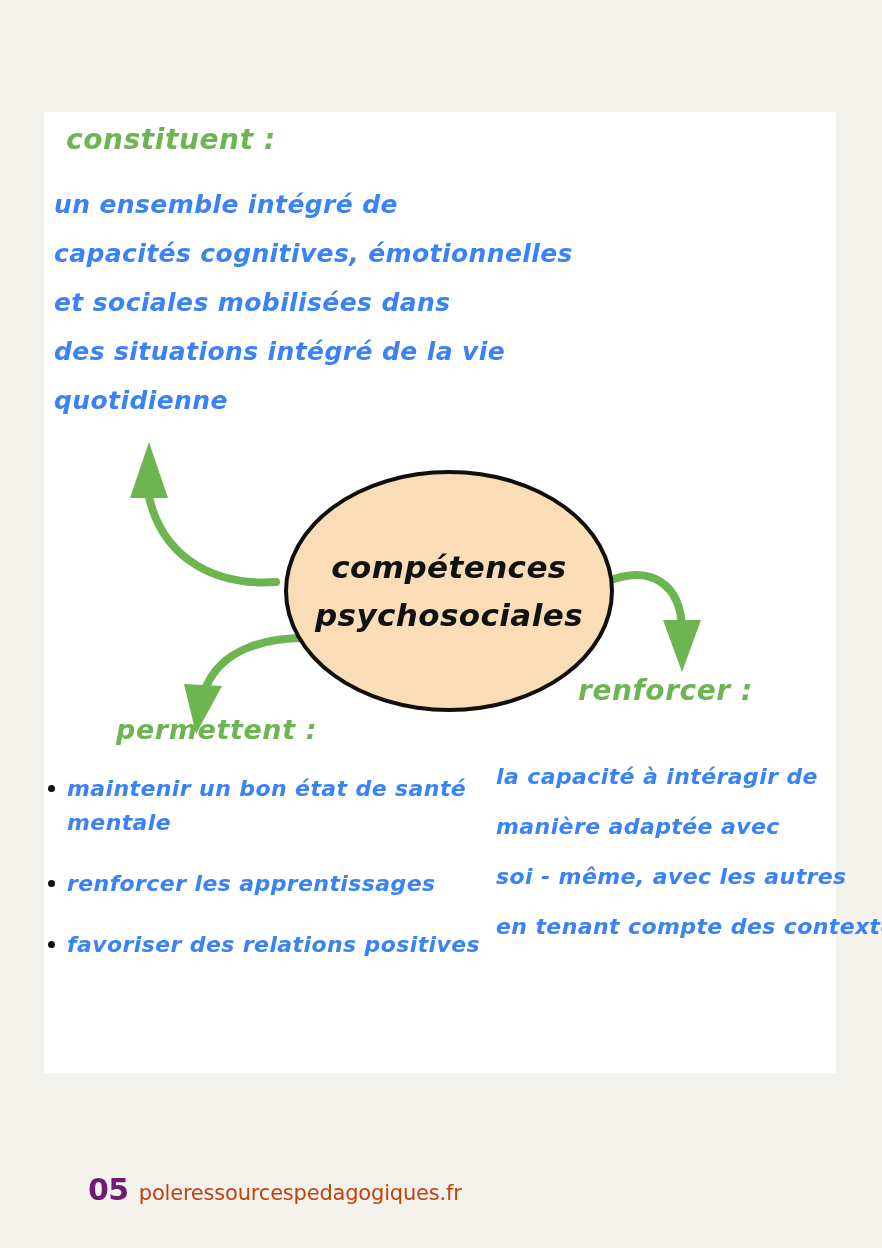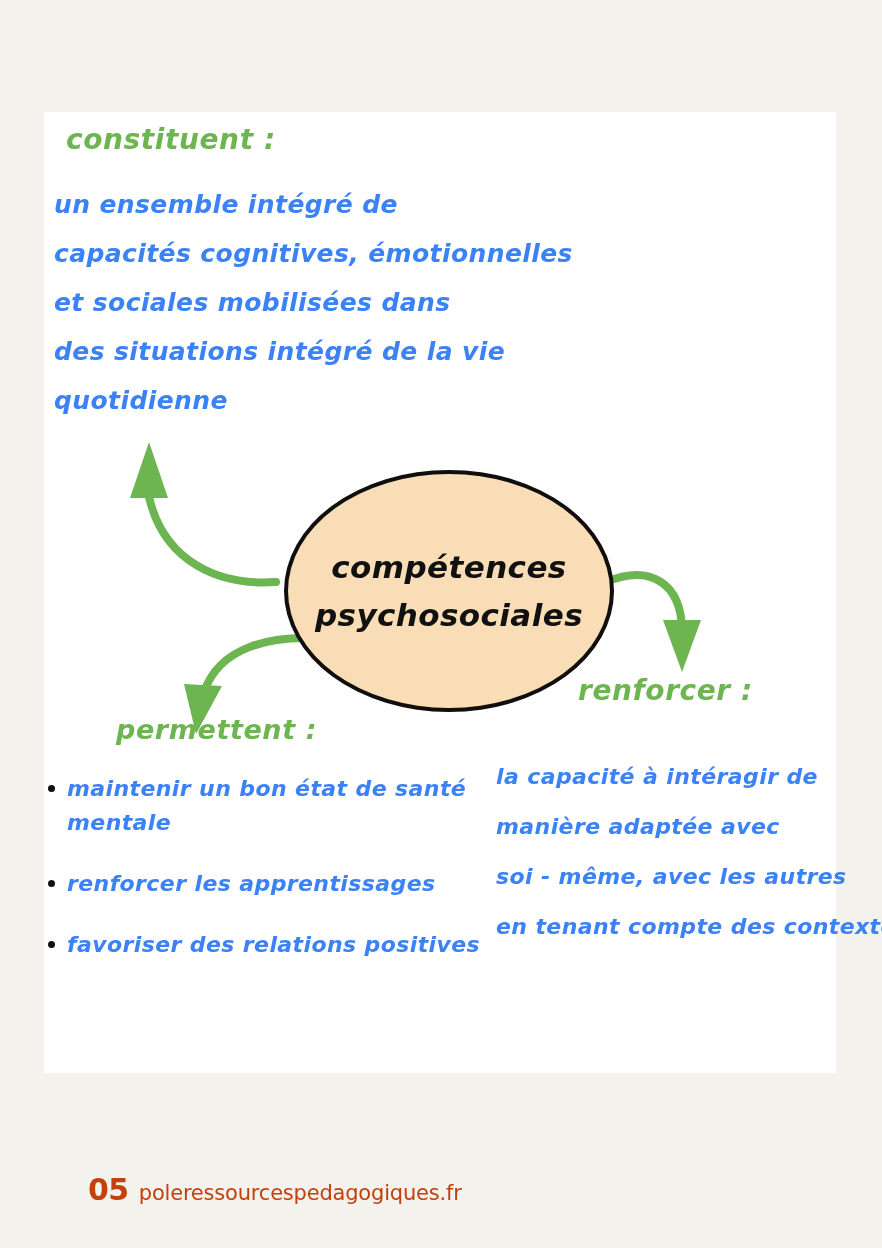--- a/index.html
+++ b/index.html
@@ -149,21 +149,21 @@
     position: absolute;
     left: 88px;
     top: 1172px;
     display: flex;
     align-items: baseline;
   }
   #page-number {
     font-family: "DejaVu Sans", sans-serif;
     font-weight: 700;
     font-size: 30px;
-    color: #c2410c;
+    color: #701a75;
     letter-spacing: -0.5px;
   }
   #site-url {
     font-family: "DejaVu Sans", sans-serif;
     font-weight: 400;
     font-size: 21px;
     color: #c2410c;
     margin-left: 10px;
     letter-spacing: -0.2px;
   }

